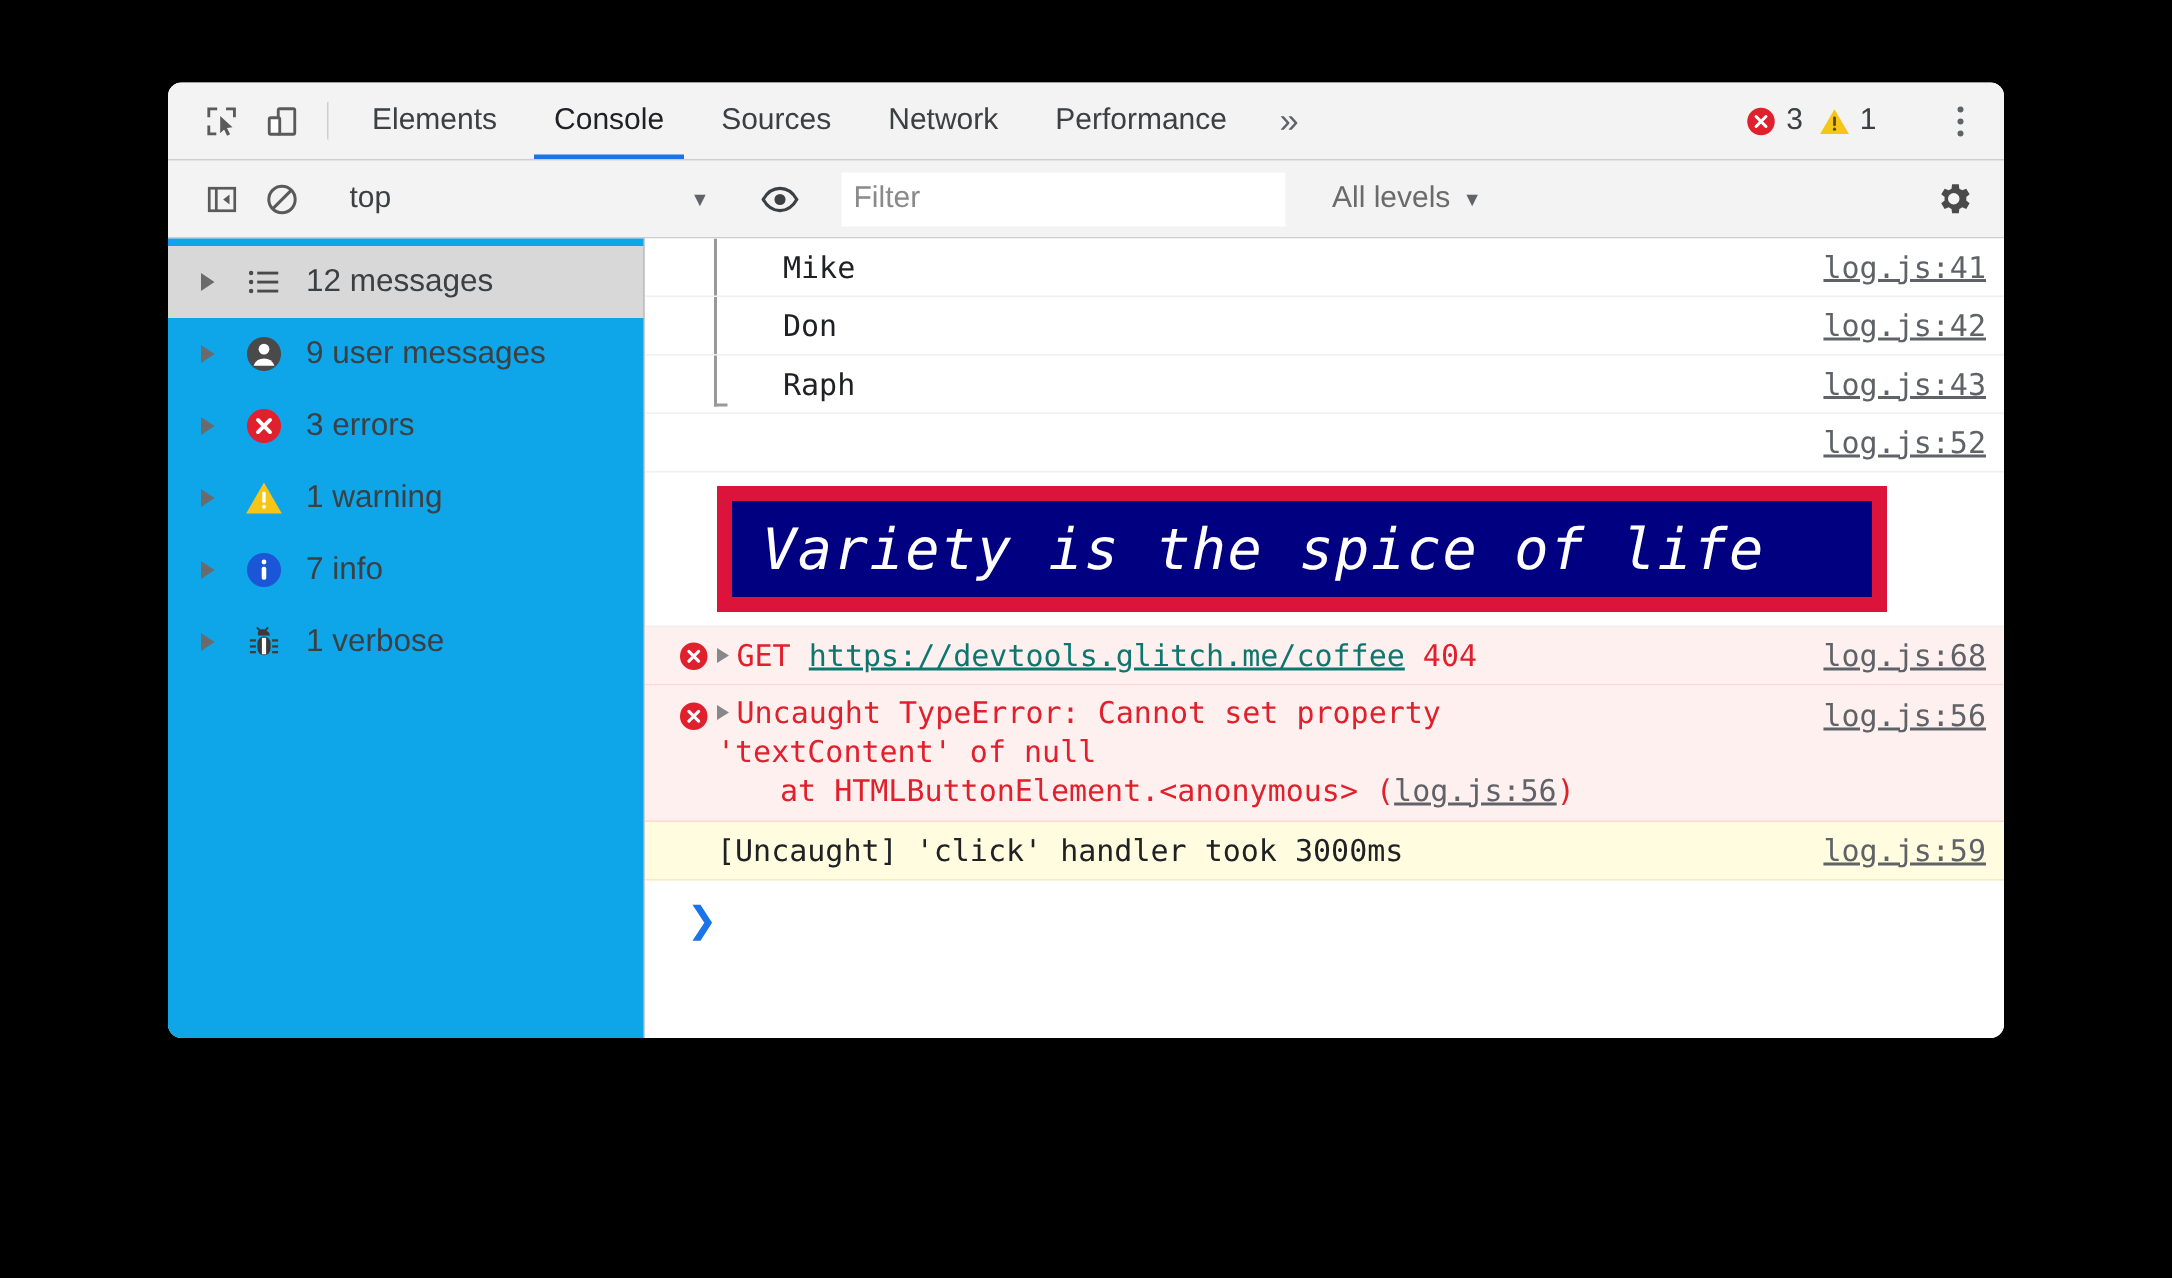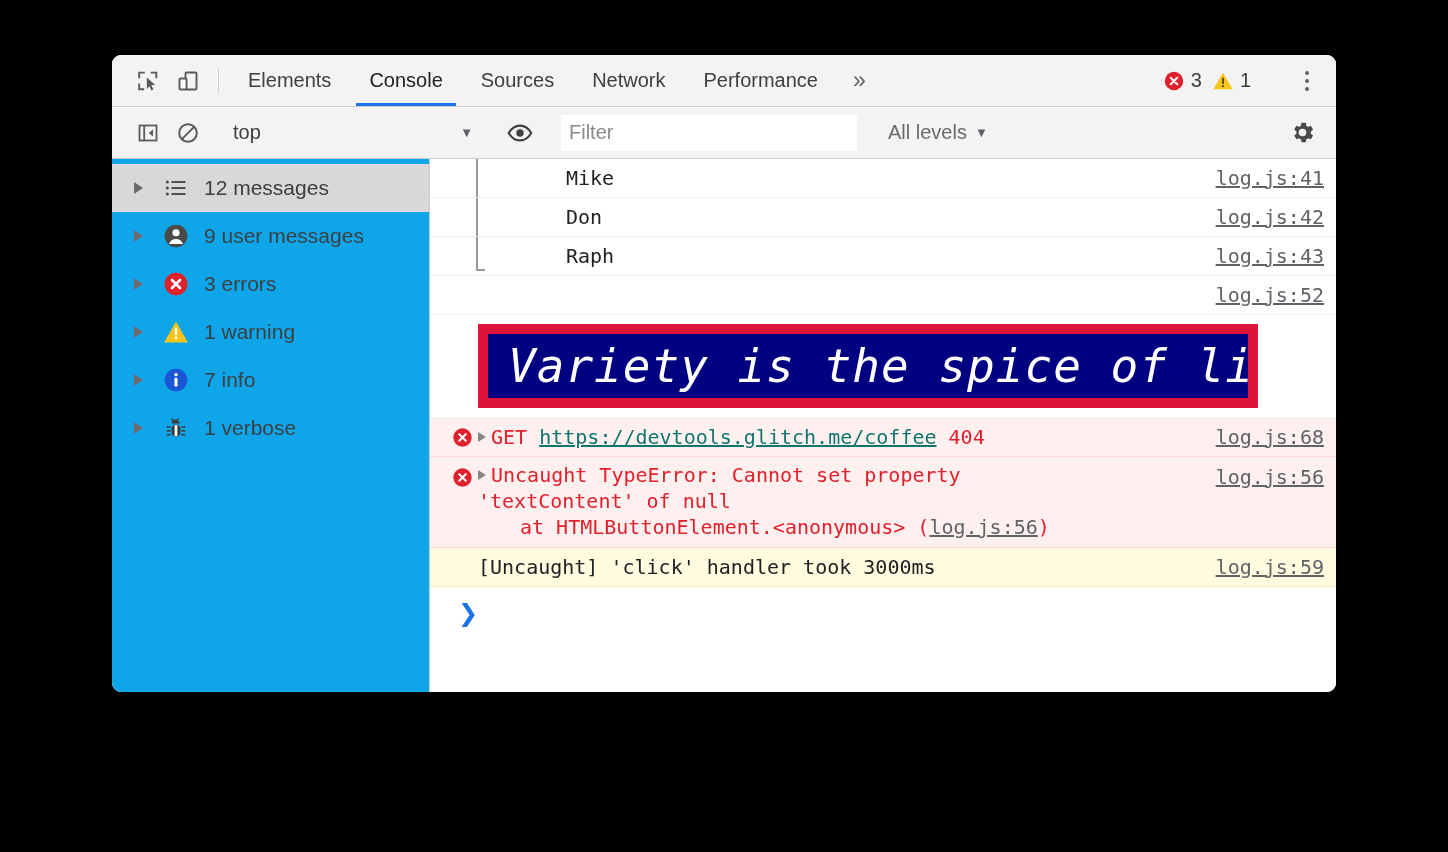--- a/index.html
+++ b/index.html
@@ -196,21 +196,21 @@
   }
   .msg .text { flex: 1 1 auto; color: #202124; padding-left: 2px; }
   .msg .src {
     flex: 0 0 auto;
     color: #5f6368;
     text-decoration: underline;
     padding-left: 20px;
     white-space: nowrap;
   }
   
-  .msg.grouped .text { padding-left: 46px; margin-left: 44px; }
+  .msg.grouped .text { padding-left: 46px; }
   .msg.grouped::before {
     content: "";
     position: absolute;
     left: 46px; top: 0; bottom: 0;
     width: 2px; background: #999;
   }
   .msg.group-last::before { bottom: 4px; }
   .msg.group-last::after {
     content: "";
     position: absolute;
@@ -238,21 +238,21 @@
   
   #styled-row { padding: 0 0 0 18px; border-bottom: 1px solid #f0f0f0; background: #fff; }
   #styled-msg {
     margin: 9px 0 9px 30px;
     width: 780px;
     background: #000080;
     border: 10px solid #dc143c;
     color: #fff;
     font-style: italic;
     font-family: "DejaVu Sans Mono", monospace;
-    font-size: 46px;
+    font-size: 38px;
     line-height: 56px;
     padding: 4px 20px;
     letter-spacing: 1px;
     white-space: nowrap;
   }
   
   #prompt-row {
     display: flex; align-items: flex-start;
     padding: 12px 0 0 18px;
     min-height: 52px;

